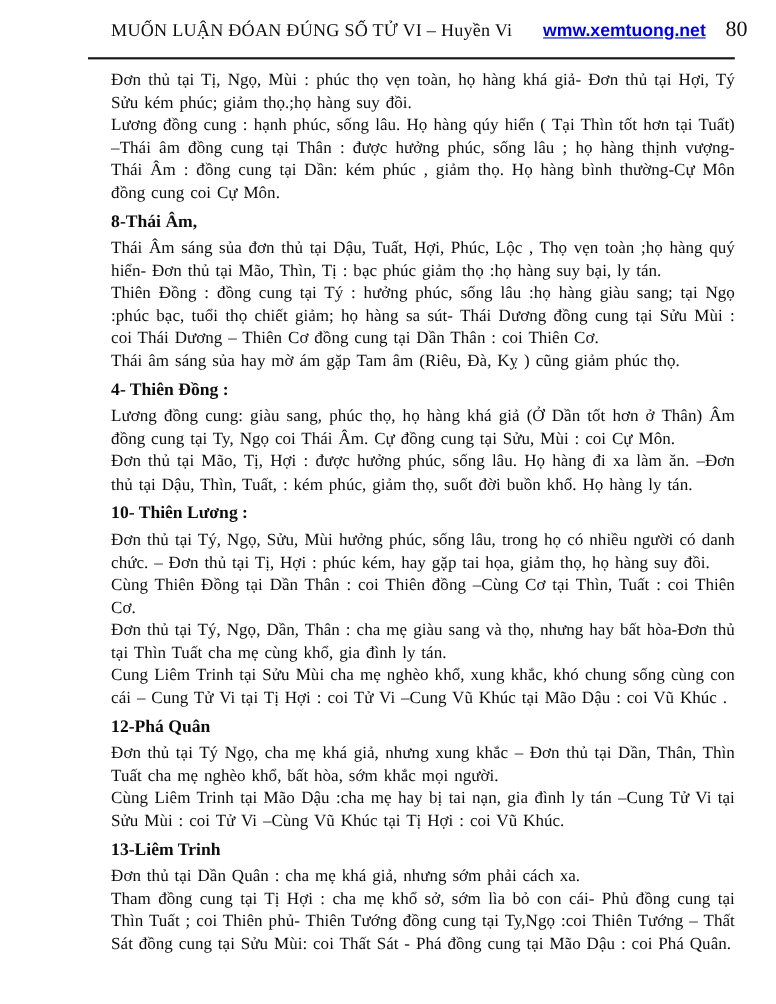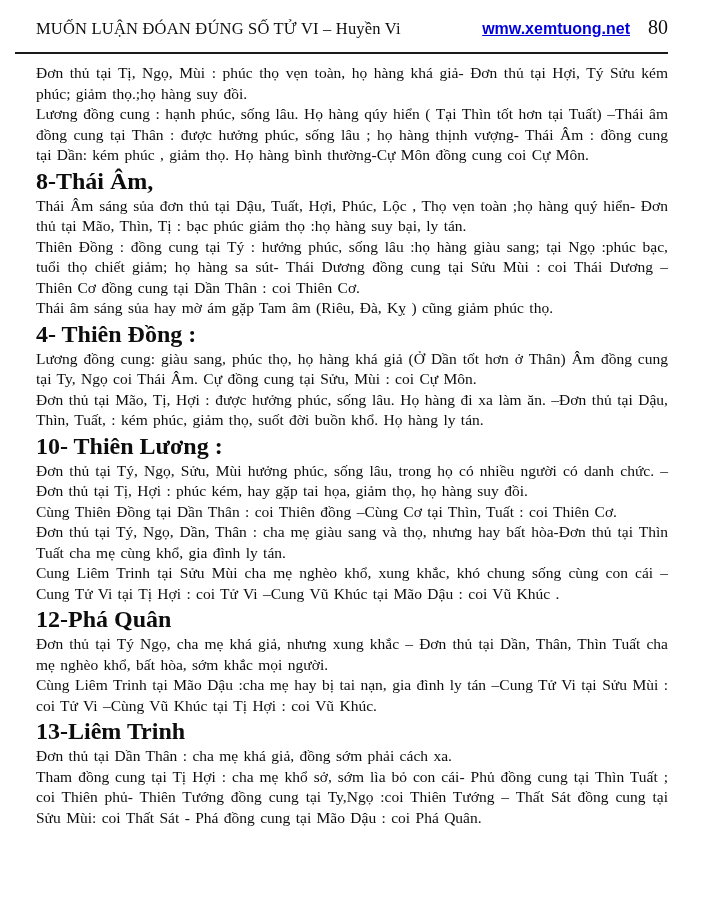--- a/index.html
+++ b/index.html
@@ -6,21 +6,21 @@
     margin: 0;
     padding: 0;
     background: #ffffff;
   }
   .page {
     position: relative;
     width: 705px;
     height: 913px;
     box-sizing: border-box;
     background: #ffffff;
-    padding: 16px 37px 0 36px;
+    padding: 16px 37px 0 101px;
     font-family: "Liberation Serif", "DejaVu Serif", serif;
     color: #0d0d0d;
     overflow: hidden;
   }
   .header {
     display: flex;
     align-items: baseline;
     justify-content: space-between;
     font-size: 16px;
     white-space: nowrap;
@@ -55,21 +55,21 @@
     font-size: 15.5px;
     line-height: 20.5px;
   }
   .page-body p.paragraph {
     margin: 0;
     text-align: justify;
     word-spacing: 1.5px;
   }
   .page-body h2.heading {
     margin: 3px 0 2px 0;
-    font-size: 24px;
+    font-size: 16px;
     line-height: 25px;
     font-weight: bold;
     text-align: left;
   }
 </style>
 </head>
 <body>
 
 <div class="page">
 
@@ -96,17 +96,17 @@
       <p class="paragraph">Đơn thủ tại Mão, Tị, Hợi : được hưởng phúc, sống lâu. Họ hàng đi xa làm ăn. –Đơn thủ tại Dậu, Thìn, Tuất, : kém phúc, giảm thọ, suốt đời buồn khổ. Họ hàng ly tán.</p>
       <h2 class="heading">10- Thiên Lương :</h2>
       <p class="paragraph">Đơn thủ tại Tý, Ngọ, Sửu, Mùi hưởng phúc, sống lâu, trong họ có nhiều người có danh chức. – Đơn thủ tại Tị, Hợi : phúc kém, hay gặp tai họa, giảm thọ, họ hàng suy đồi.</p>
       <p class="paragraph">Cùng Thiên Đồng tại Dần Thân : coi Thiên đồng –Cùng Cơ tại Thìn, Tuất : coi Thiên Cơ.</p>
       <p class="paragraph">Đơn thủ tại Tý, Ngọ, Dần, Thân : cha mẹ giàu sang và thọ, nhưng hay bất hòa-Đơn thủ tại Thìn Tuất cha mẹ cùng khổ, gia  đình ly tán.</p>
       <p class="paragraph">Cung Liêm Trinh tại Sửu Mùi cha mẹ nghèo khổ, xung khắc, khó chung sống cùng con cái – Cung Tử Vi tại Tị Hợi : coi Tử Vi –Cung Vũ Khúc tại Mão Dậu : coi Vũ Khúc .</p>
       <h2 class="heading">12-Phá Quân</h2>
       <p class="paragraph">Đơn thủ tại Tý Ngọ, cha mẹ khá giả, nhưng xung khắc – Đơn thủ tại Dần, Thân, Thìn Tuất cha mẹ nghèo khổ, bất hòa, sớm khắc mọi người.</p>
       <p class="paragraph">Cùng Liêm Trinh tại Mão Dậu :cha mẹ hay bị tai nạn, gia đình ly tán –Cung Tử Vi tại Sửu Mùi : coi Tử Vi –Cùng Vũ Khúc tại Tị Hợi : coi Vũ Khúc.</p>
       <h2 class="heading">13-Liêm Trinh</h2>
-      <p class="paragraph">Đơn thủ tại Dần Thân : cha mẹ khá giả, đồng sớm phải cách xa.</p>
+      <p class="paragraph">Đơn thủ tại Dần Quân : cha mẹ khá giả, nhưng sớm phải cách xa.</p>
       <p class="paragraph">Tham đồng cung  tại Tị Hợi : cha mẹ khổ sở, sớm lìa bỏ con cái- Phủ đồng cung tại Thìn Tuất ; coi Thiên phủ- Thiên Tướng đồng cung tại Ty,Ngọ :coi Thiên Tướng – Thất Sát đồng cung tại Sửu Mùi: coi Thất Sát  - Phá đồng cung tại Mão Dậu : coi Phá Quân.</p>
     </main>
 
 </div>
 
 </body></html>

